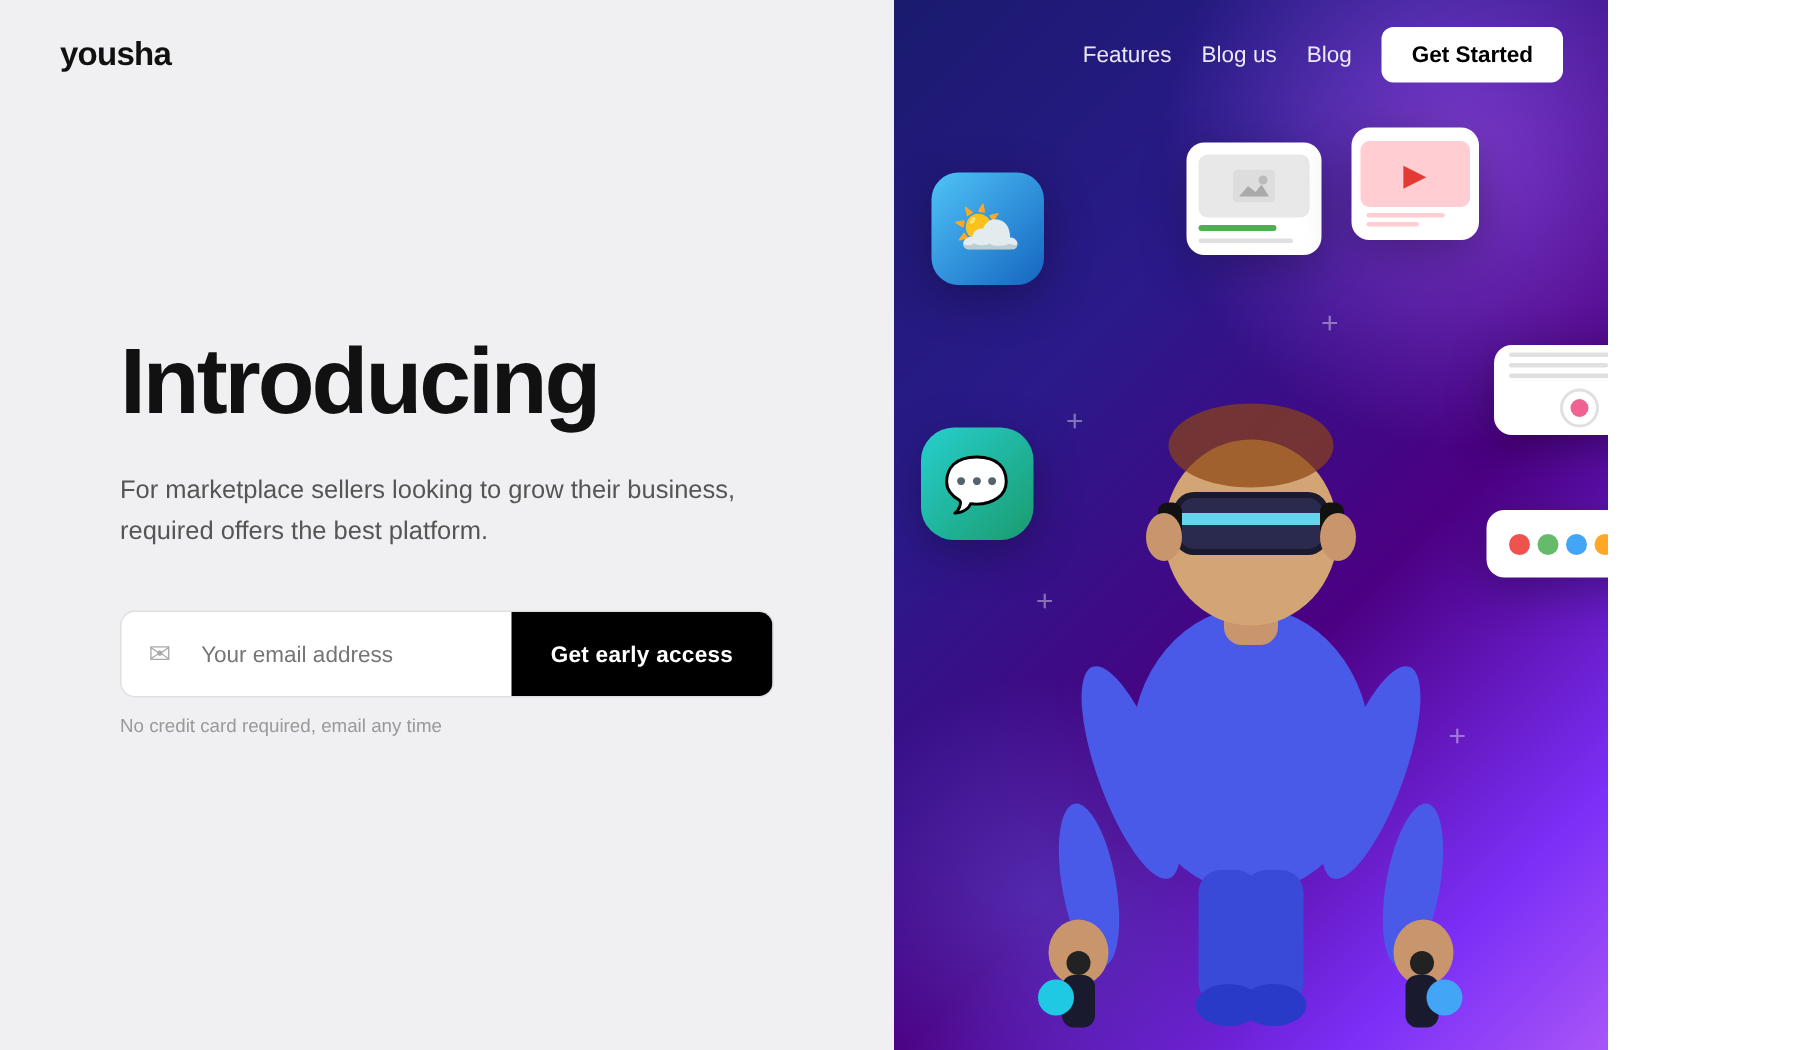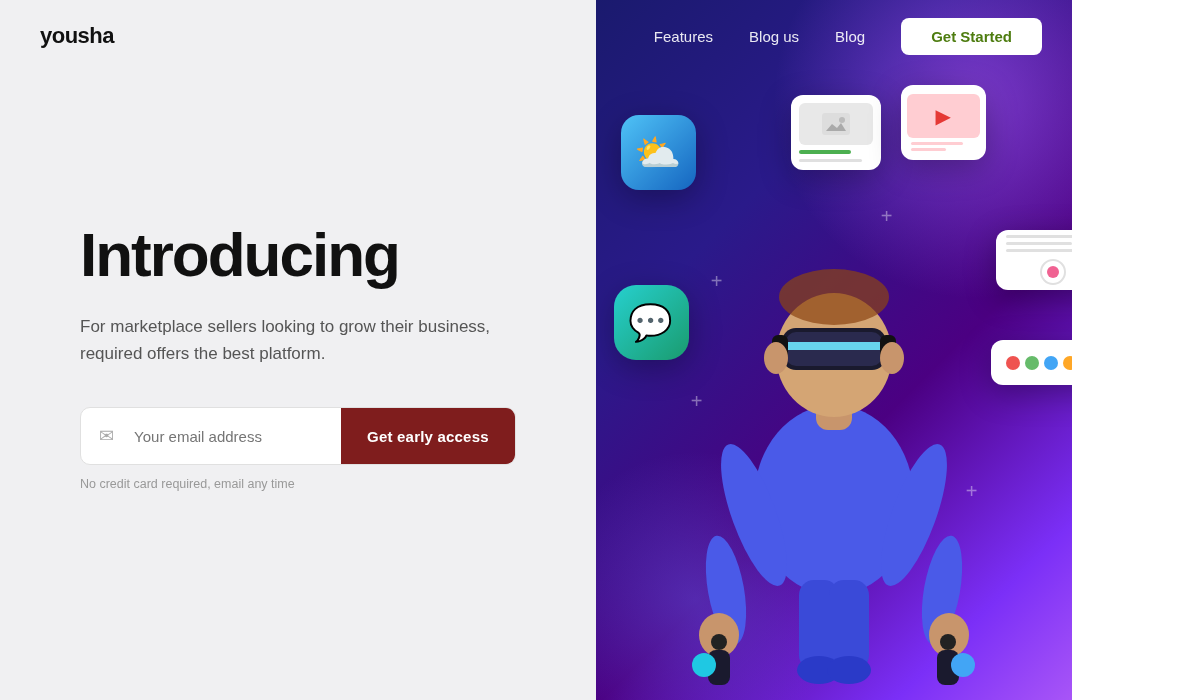--- a/index.html
+++ b/index.html
@@ -89,21 +89,21 @@
       flex: 1;
       border: none;
       outline: none;
       font-size: 15px;
       color: #888;
       background: transparent;
       padding: 0 8px;
     }
 
     .cta-button {
-      background: #7f1d1d;
+      background: #000000;
       color: #fff;
       border: none;
       padding: 0 26px;
       height: 58px;
       font-size: 15px;
       font-weight: 600;
       cursor: pointer;
       white-space: nowrap;
       border-radius: 0 8px 8px 0;
       letter-spacing: 0.2px;
@@ -131,37 +131,37 @@
     .right-nav {
       position: absolute;
       top: 0;
       right: 0;
       width: 570px;
       height: 72px;
       display: flex;
       align-items: center;
       justify-content: flex-end;
       padding: 0 30px;
-      gap: 36px;
+      gap: 20px;
     }
 
     .nav-link {
       color: rgba(255,255,255,0.9);
       font-size: 15px;
       font-weight: 500;
       cursor: pointer;
       text-decoration: none;
     }
 
     .nav-btn {
       background: #fff;
-      color: #4d7c0f;
+      color: #000000;
       border: none;
       border-radius: 8px;
-      padding: 10px 30px;
+      padding: 10px 20px;
       font-size: 15px;
       font-weight: 700;
       cursor: pointer;
     }
 
     
     .floating-icons {
       position: absolute;
       top: 0;
       left: 0;

